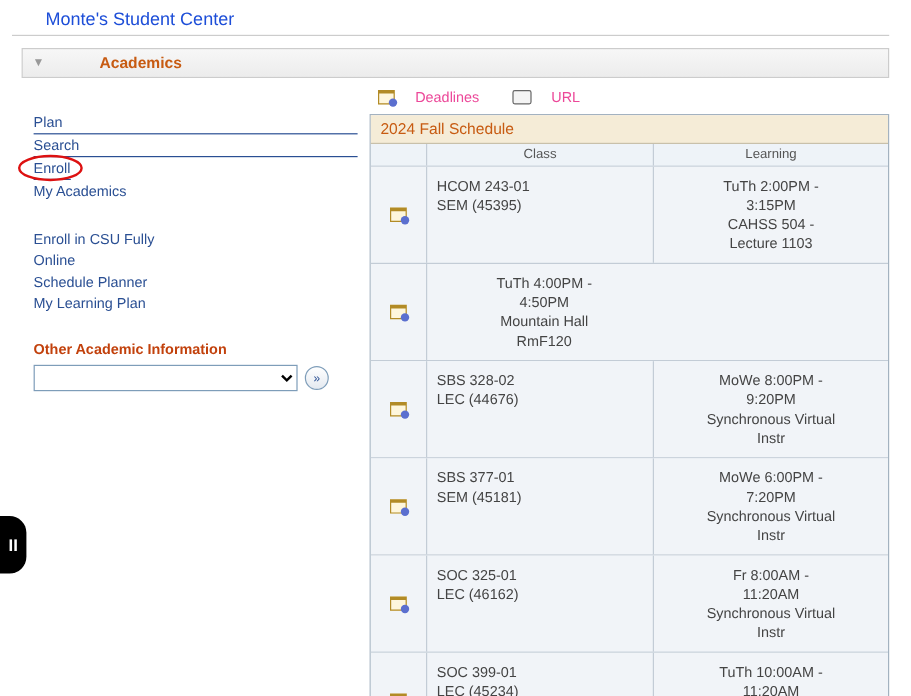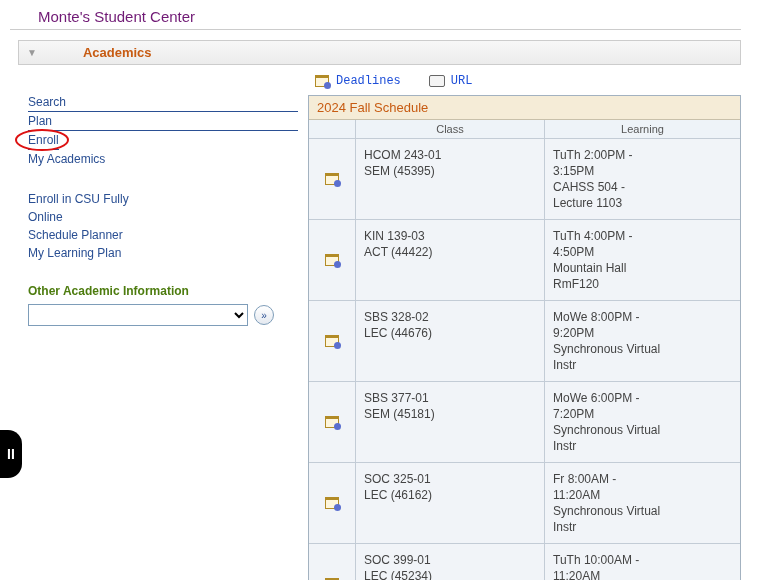--- a/index.html
+++ b/index.html
@@ -8,21 +8,21 @@
     padding: 0;
     font-family: Arial, Helvetica, sans-serif;
     font-size: 12px;
     color: #333;
     background: #fff;
     width: 759px;
   }
   .page-title {
     padding: 8px 0 4px 28px;
     font-size: 15px;
-    color: #701a75;
+    color: #1d4ed8;
     border-bottom: 1px solid #ccc;
     margin: 0 18px 8px 10px;
   }
   .section-bar {
     margin: 10px 18px 0 18px;
     border: 1px solid #ccc;
     background: linear-gradient(#f7f7f7,#ececec);
     padding: 4px 8px;
     display: flex;
     align-items: center;
@@ -60,21 +60,21 @@
     position: relative;
   }
   .enroll-wrap svg {
     position: absolute;
     top: -4px;
     left: -14px;
     pointer-events: none;
   }
   .other-label {
     font-weight: bold;
-    color: #4d7c0f;
+    color: #c2410c;
     margin-bottom: 6px;
     font-size: 12px;
   }
   .select-row { display: flex; align-items: center; }
   .other-select {
     width: 220px;
     height: 22px;
     border: 1px solid #7e9db9;
     background: #fff;
   }
@@ -97,24 +97,23 @@
   }
   .tabbar {
     display: flex;
     align-items: center;
     gap: 28px;
     padding: 4px 0 6px 6px;
   }
   .tabbar .tab {
     display: flex;
     align-items: center;
-    gap: 6px;
-    color: #1d4ed8;
+    gap: 16px;
+    color: #ec4899;
     cursor: pointer;
-    font-family: Liberation Mono, monospace;
   }
   .mini-icon {
     width: 16px; height: 16px;
     display: inline-flex;
     align-items: center;
     justify-content: center;
   }
   .mini-cal {
     width: 14px; height: 12px;
     border: 1px solid #b28b26;
@@ -172,21 +171,21 @@
     color: #444;
     line-height: 16px;
   }
   .row .icon-cell {
     width: 46px;
     display:flex;
     align-items:center;
     justify-content:center;
   }
   .row .class-cell { flex:1; border-left: 1px solid #c3ccd6; }
-  .row .sched-cell { width:196px; border-left: 1px solid #c3ccd6; }
+  .row .sched-cell { width:196px; border-left: 1px solid #c3ccd6; text-align: center; }
   .pill-tab {
     position: fixed;
     left: 0;
     top: 430px;
     width: 22px;
     height: 48px;
     background: #000;
     color: #fff;
     border-top-right-radius: 14px;
     border-bottom-right-radius: 14px;
@@ -204,22 +203,22 @@
 
 <div class="section-bar">
   <span class="tri">▼</span>
   <span class="label">Academics</span>
 </div>
 
 <div class="content">
   <div class="left-col">
 
     <div class="link-group link-row">
+      <a href="#">Plan</a>
       <a href="#">Search</a>
-      <a href="#">Plan</a>
       <span class="enroll-wrap">
         <a href="#">Enroll</a>
         <svg width="60" height="26">
           <ellipse cx="28" cy="13" rx="26" ry="10" stroke="#d11" stroke-width="2" fill="none"></ellipse>
         </svg>
       </span>
       <a href="#" style="border-bottom:none">My Academics</a>
     </div>
 
     <div class="link-group">
@@ -269,21 +268,20 @@
             </div>
             <div class="cell class-cell">HCOM 243-01<br>SEM (45395)</div>
             <div class="cell sched-cell">TuTh 2:00PM -<br>3:15PM<br>CAHSS 504 -<br>Lecture 1103</div>
           </div>
           <div class="row">
             <div class="cell icon-cell">
               <span class="mini-icon">
                 <span class="mini-cal"></span>
               </span>
             </div>
-            <div class="cell class-cell">KIN 139-03<br>ACT (44422)</div>
             <div class="cell sched-cell">TuTh 4:00PM -<br>4:50PM<br>Mountain Hall<br>RmF120</div>
           </div>
           <div class="row">
             <div class="cell icon-cell">
               <span class="mini-icon">
                 <span class="mini-cal"></span>
               </span>
             </div>
             <div class="cell class-cell">SBS 328-02<br>LEC (44676)</div>
             <div class="cell sched-cell">MoWe 8:00PM -<br>9:20PM<br>Synchronous Virtual<br>Instr</div>

